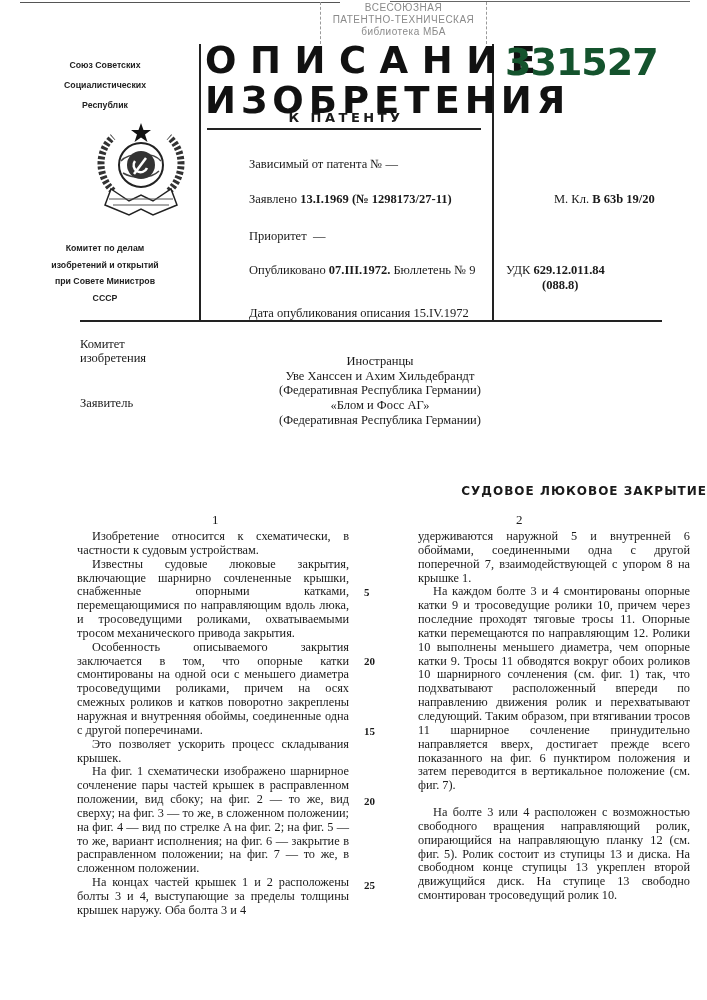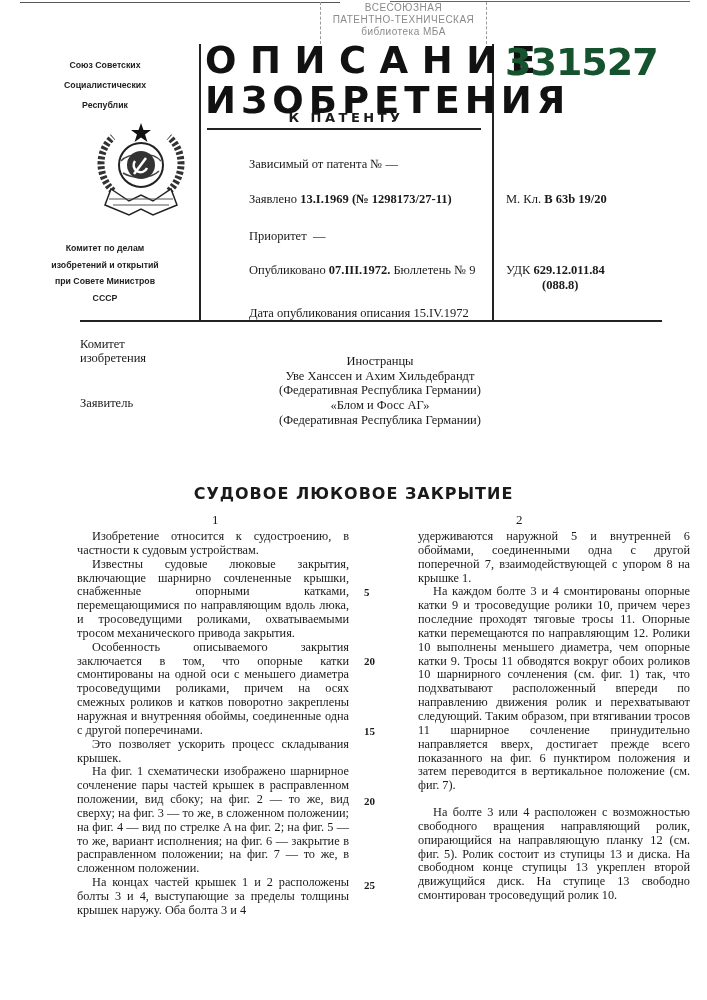--- a/index.html
+++ b/index.html
@@ -60,42 +60,42 @@
   
   .meta { left: 210px; font-size: 12.5px; white-space: nowrap; margin-left: 39px; }
   .meta b { font-weight: bold; }
   .m1 { top: 157px; }
   .m2 { top: 192px; }
   .m3 { top: 229px; }
   .m4 { top: 263px; }
   .m5 { top: 306px; }
 
   .classif { left: 506px; font-size: 12.5px; white-space: nowrap; }
-  .c1 { top: 192px; }
+  .c1 { top: 192px; margin-left: 48px; }
   .c2 { top: 263px; }
   .c3 { top: 278px; left: 542px; }
 
   .h-rule { left: 80px; top: 320px; width: 582px; height: 2px; background: #222; }
 
   
   .label-left { left: 80px; font-size: 12.5px; line-height: 14px; }
   .lbl-authors { top: 337px; }
   .lbl-applicant { top: 396px; }
 
   .center-block {
     left: 240px; width: 280px; text-align: center; font-size: 12.5px; line-height: 14.5px;
   }
   .cb1 { top: 354px; }
   .cb2 { top: 398px; }
   .center-block .bold { font-weight: normal; }
 
   .doc-title {
-    left: 0; width: 707px; top: 484px; text-align: center;
+    left: 0; width: 707px; top: 484px; text-align: right;
     font-family: "DejaVu Sans", "Liberation Sans", sans-serif; font-weight: bold;
-    font-size: 16px; letter-spacing: 1px;
+    font-size: 12px; letter-spacing: 1px;
   }
 
   .col-num { font-size: 13px; }
   .cn1 { left: 212px; top: 512px; }
   .cn2 { left: 516px; top: 512px; }
 
   .column {
     width: 272px; font-size: 12.3px; line-height: 13.85px; text-align: justify;
   }
   .column p { margin: 0; text-indent: 15px; }
@@ -212,21 +212,21 @@
   <div class="bold">«Блом и Фосс АГ»</div>
   <div>(Федеративная Республика Германии)</div>
 </div>
 
 <div class="abs doc-title">СУДОВОЕ ЛЮКОВОЕ ЗАКРЫТИЕ</div>
 
 <div class="abs col-num cn1">1</div>
 <div class="abs col-num cn2">2</div>
 
 <div class="abs column col-left">
-  <p>Изобретение относится к судостроению, в частности к судовым устройствам.</p>
+  <p>Изобретение относится к схематически, в частности к судовым устройствам.</p>
   <p>Известны судовые люковые закрытия, включающие шарнирно сочлененные крышки, снабженные опорными катками, перемещающимися по направляющим вдоль люка, и тросоведущими роликами, охватываемыми тросом механического привода закрытия.</p>
   <p>Особенность описываемого закрытия заключается в том, что опорные катки смонтированы на одной оси с меньшего диаметра тросоведущими роликами, причем на осях смежных роликов и катков поворотно закреплены наружная и внутренняя обоймы, соединенные одна с другой поперечинами.</p>
   <p>Это позволяет ускорить процесс складывания крышек.</p>
   <p>На фиг. 1 схематически изображено шарнирное сочленение пары частей крышек в расправленном положении, вид сбоку; на фиг. 2 — то же, вид сверху; на фиг. 3 — то же, в сложенном положении; на фиг. 4 — вид по стрелке A на фиг. 2; на фиг. 5 — то же, вариант исполнения; на фиг. 6 — закрытие в расправленном положении; на фиг. 7 — то же, в сложенном положении.</p>
   <p>На концах частей крышек 1 и 2 расположены болты 3 и 4, выступающие за пределы толщины крышек наружу. Оба болта 3 и 4</p>
 </div>
 
 <div class="abs column col-right">
   <p class="noindent">удерживаются наружной 5 и внутренней 6 обоймами, соединенными одна с другой поперечной 7, взаимодействующей с упором 8 на крышке 1.</p>
   <p>На каждом болте 3 и 4 смонтированы опорные катки 9 и тросоведущие ролики 10, причем через последние проходят тяговые тросы 11. Опорные катки перемещаются по направляющим 12. Ролики 10 выполнены меньшего диаметра, чем опорные катки 9. Тросы 11 обводятся вокруг обоих роликов 10 шарнирного сочленения (см. фиг. 1) так, что подхватывают расположенный впереди по направлению движения ролик и перехватывают следующий. Таким образом, при втягивании тросов 11 шарнирное сочленение принудительно направляется вверх, достигает прежде всего показанного на фиг. 6 пунктиром положения и затем переводится в вертикальное положение (см. фиг. 7).</p>

